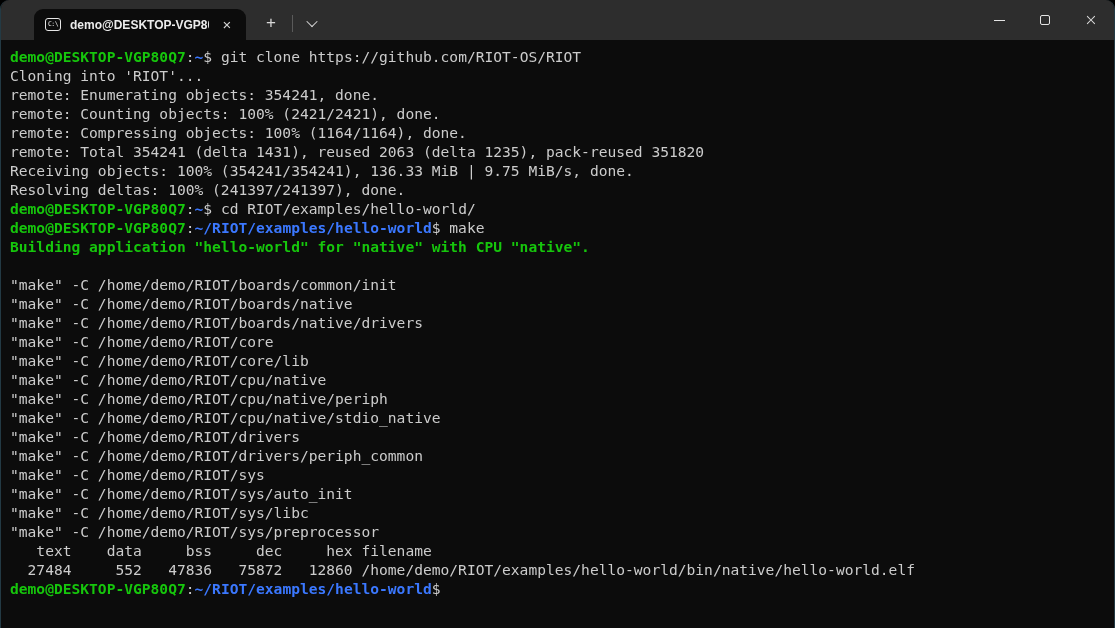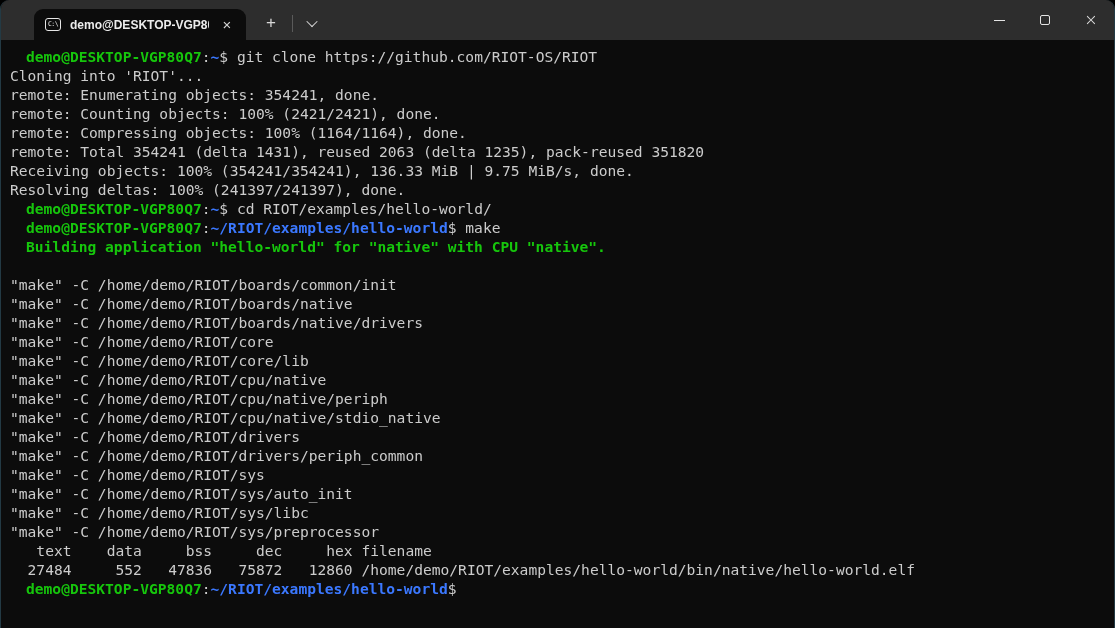--- a/index.html
+++ b/index.html
@@ -61,21 +61,21 @@
   .terminal{
     flex:1 1 auto;background:var(--term-bg,#0c0c0c);
     padding:7px 4px 0 9px;
     font-family:"DejaVu Sans Mono","Liberation Mono",monospace;
     font-size:14.6px;line-height:19px;
     white-space:pre;color:var(--term-fg,#cccccc);
     overflow:hidden;cursor:text;
   }
   .t-line{height:19px;white-space:pre;}
   .seg-fg{color:var(--term-fg,#cccccc);}
-  .seg-green{color:var(--term-green,#16c60c);font-weight:bold;margin-left:16px;}
+  .seg-green{color:var(--term-green,#16c60c);font-weight:bold;}
   .seg-blue{color:var(--term-blue,#3b78ff);font-weight:bold;}
 </style>
 </head>
 <body>
 
 <div class="window">
 
   <div class="titlebar" style="background: rgb(45, 45, 45);">
 
     <div class="tab">

